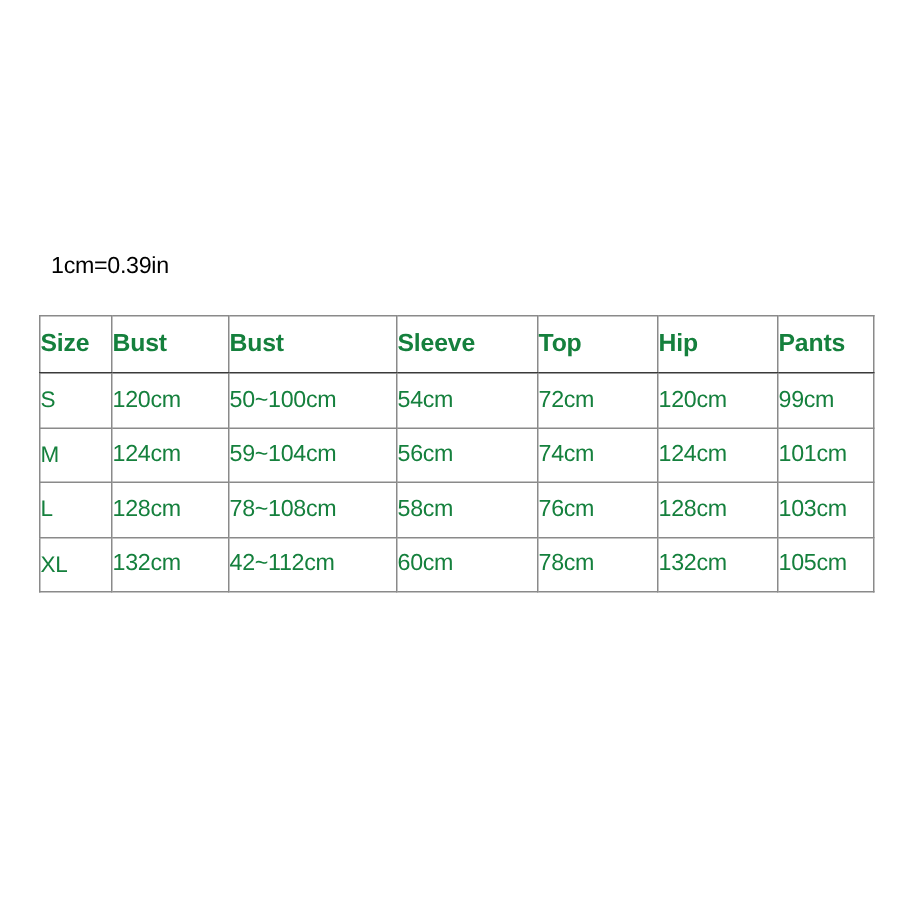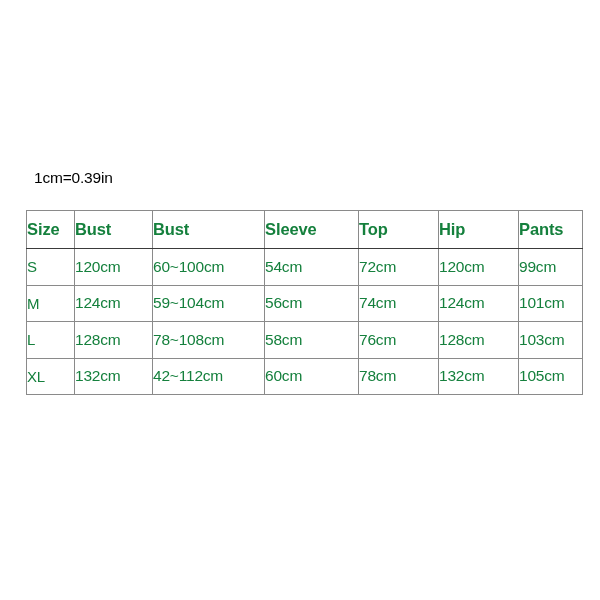--- a/index.html
+++ b/index.html
@@ -118,21 +118,21 @@
           <th>Sleeve</th>
           <th>Top</th>
           <th>Hip</th>
           <th>Pants</th>
         </tr>
       </thead>
       <tbody>
         <tr>
           <td class="col-size">S</td>
           <td>120cm</td>
-          <td>60~100cm</td>
+          <td>50~100cm</td>
           <td>54cm</td>
           <td>72cm</td>
           <td>120cm</td>
           <td>99cm</td>
         </tr>
         <tr>
           <td class="col-size">M</td>
           <td>124cm</td>
           <td>59~104cm</td>
           <td>56cm</td>

